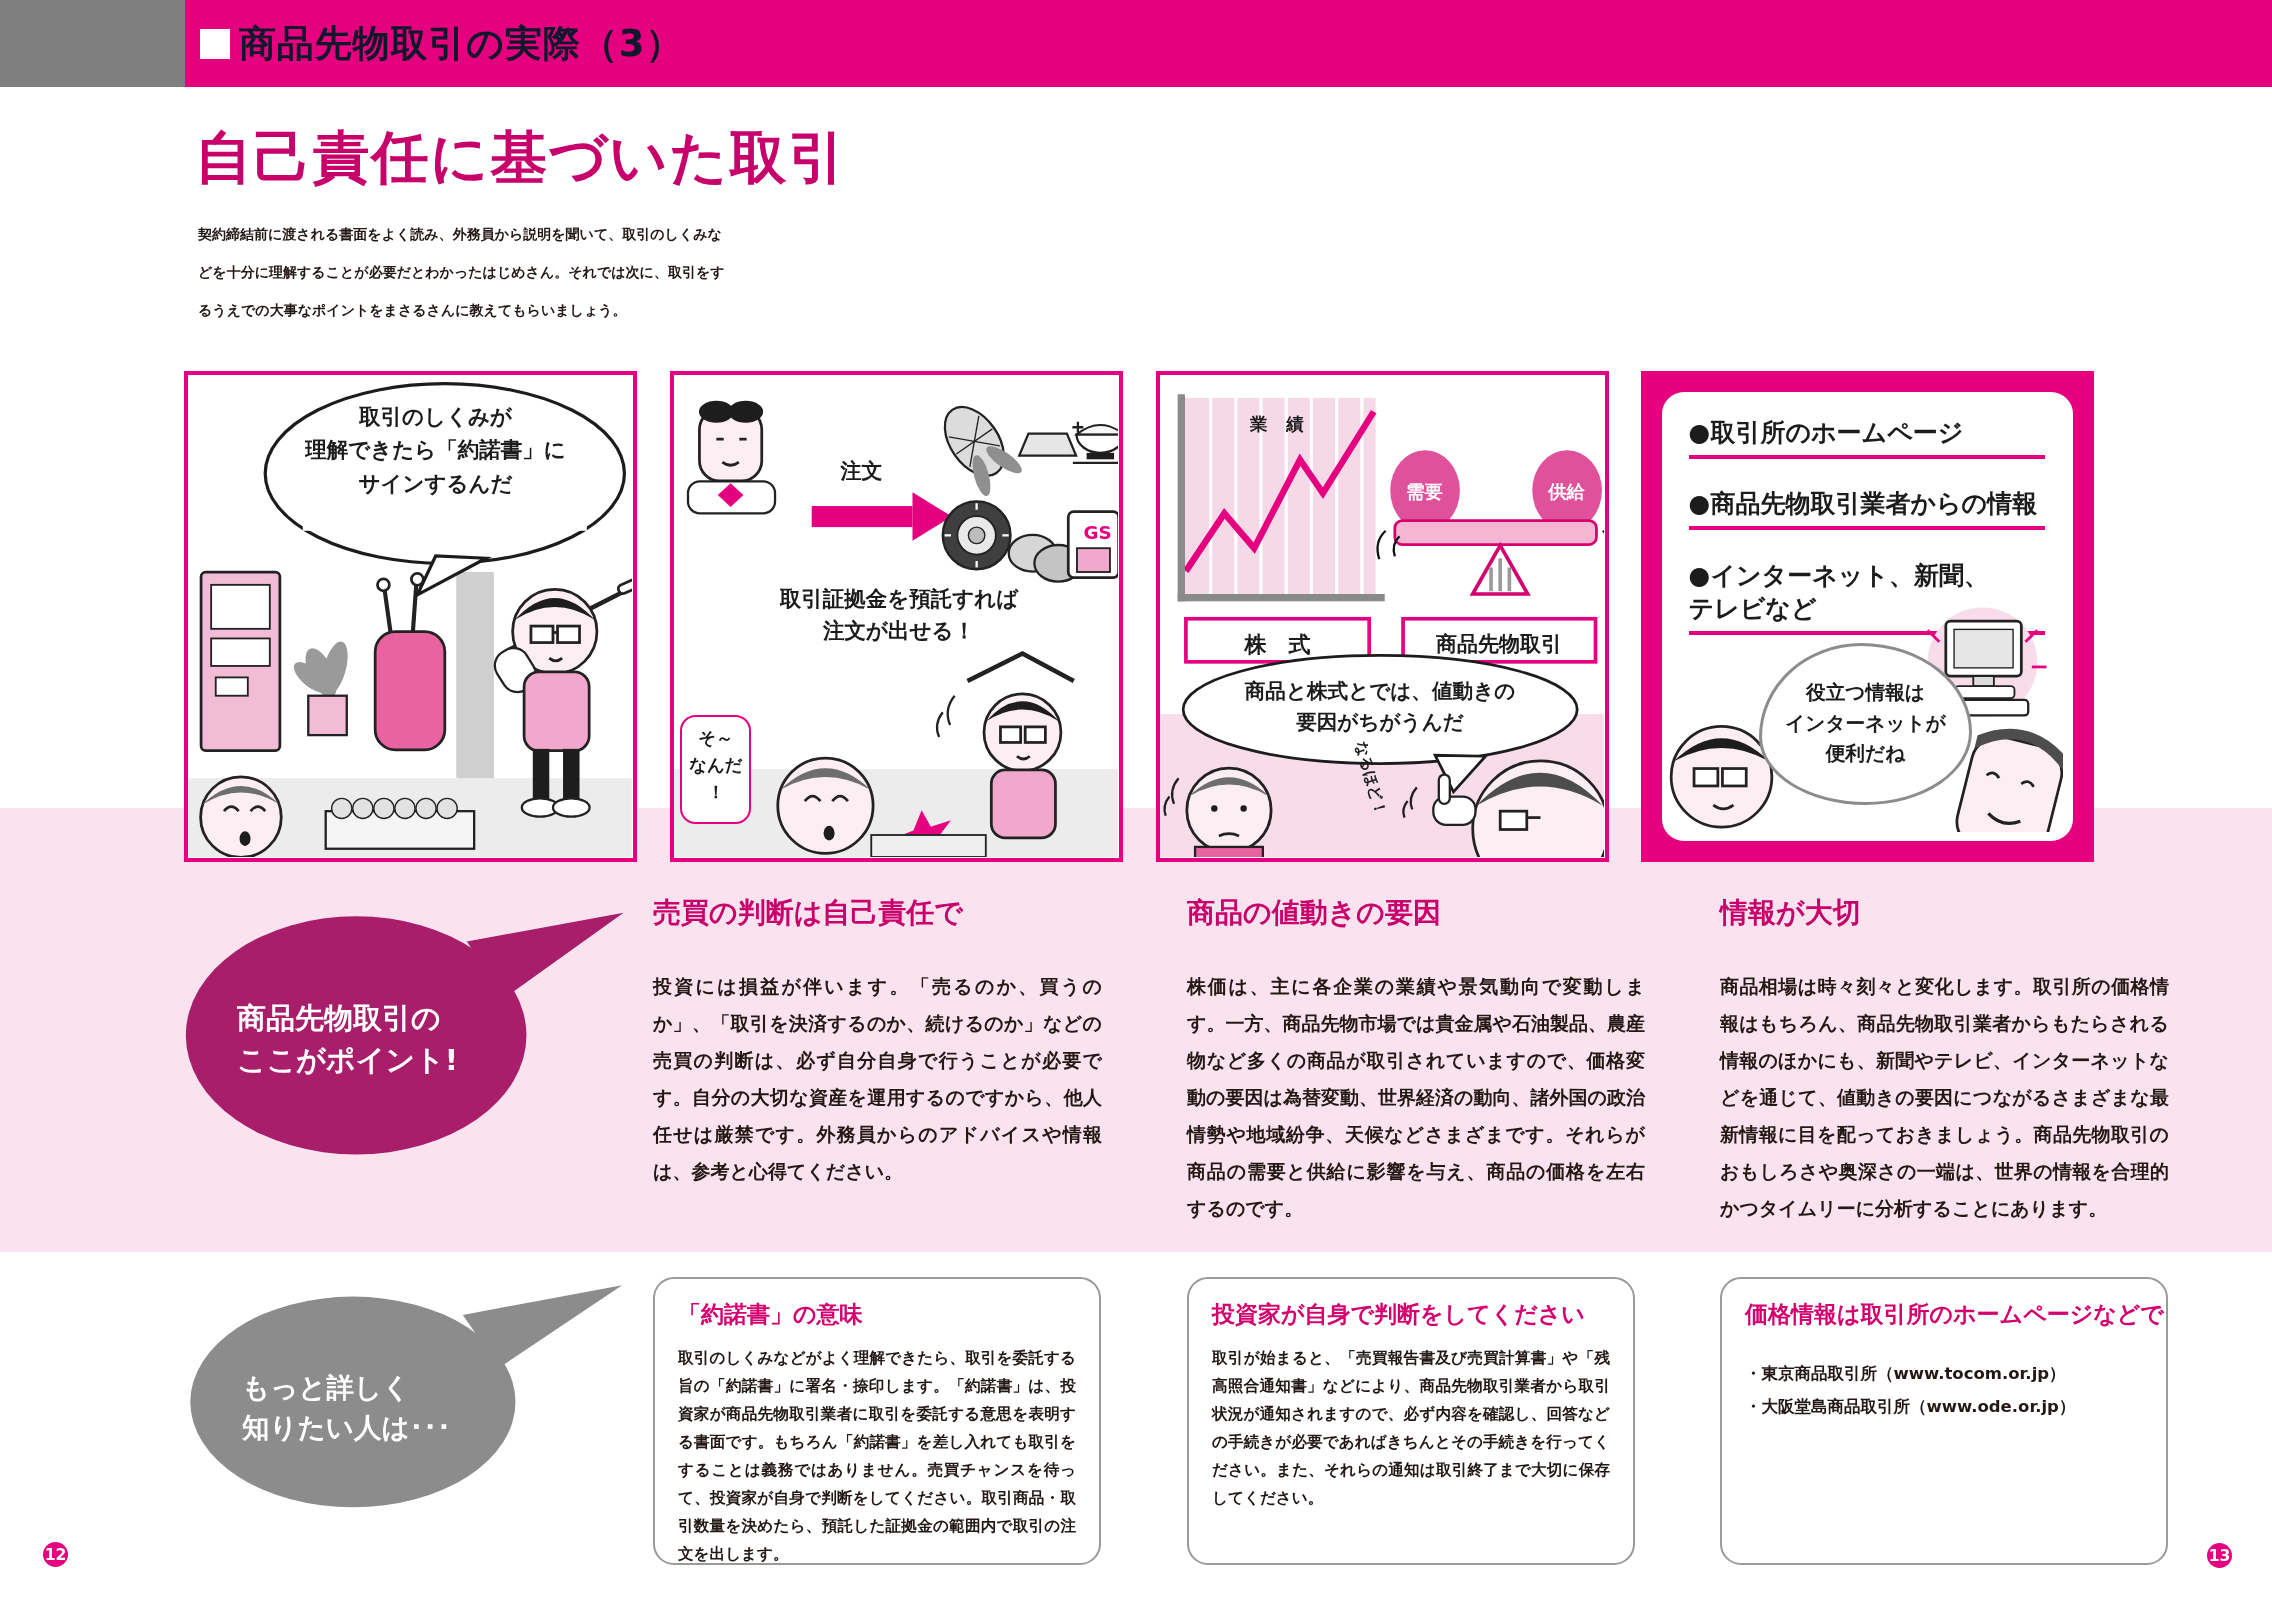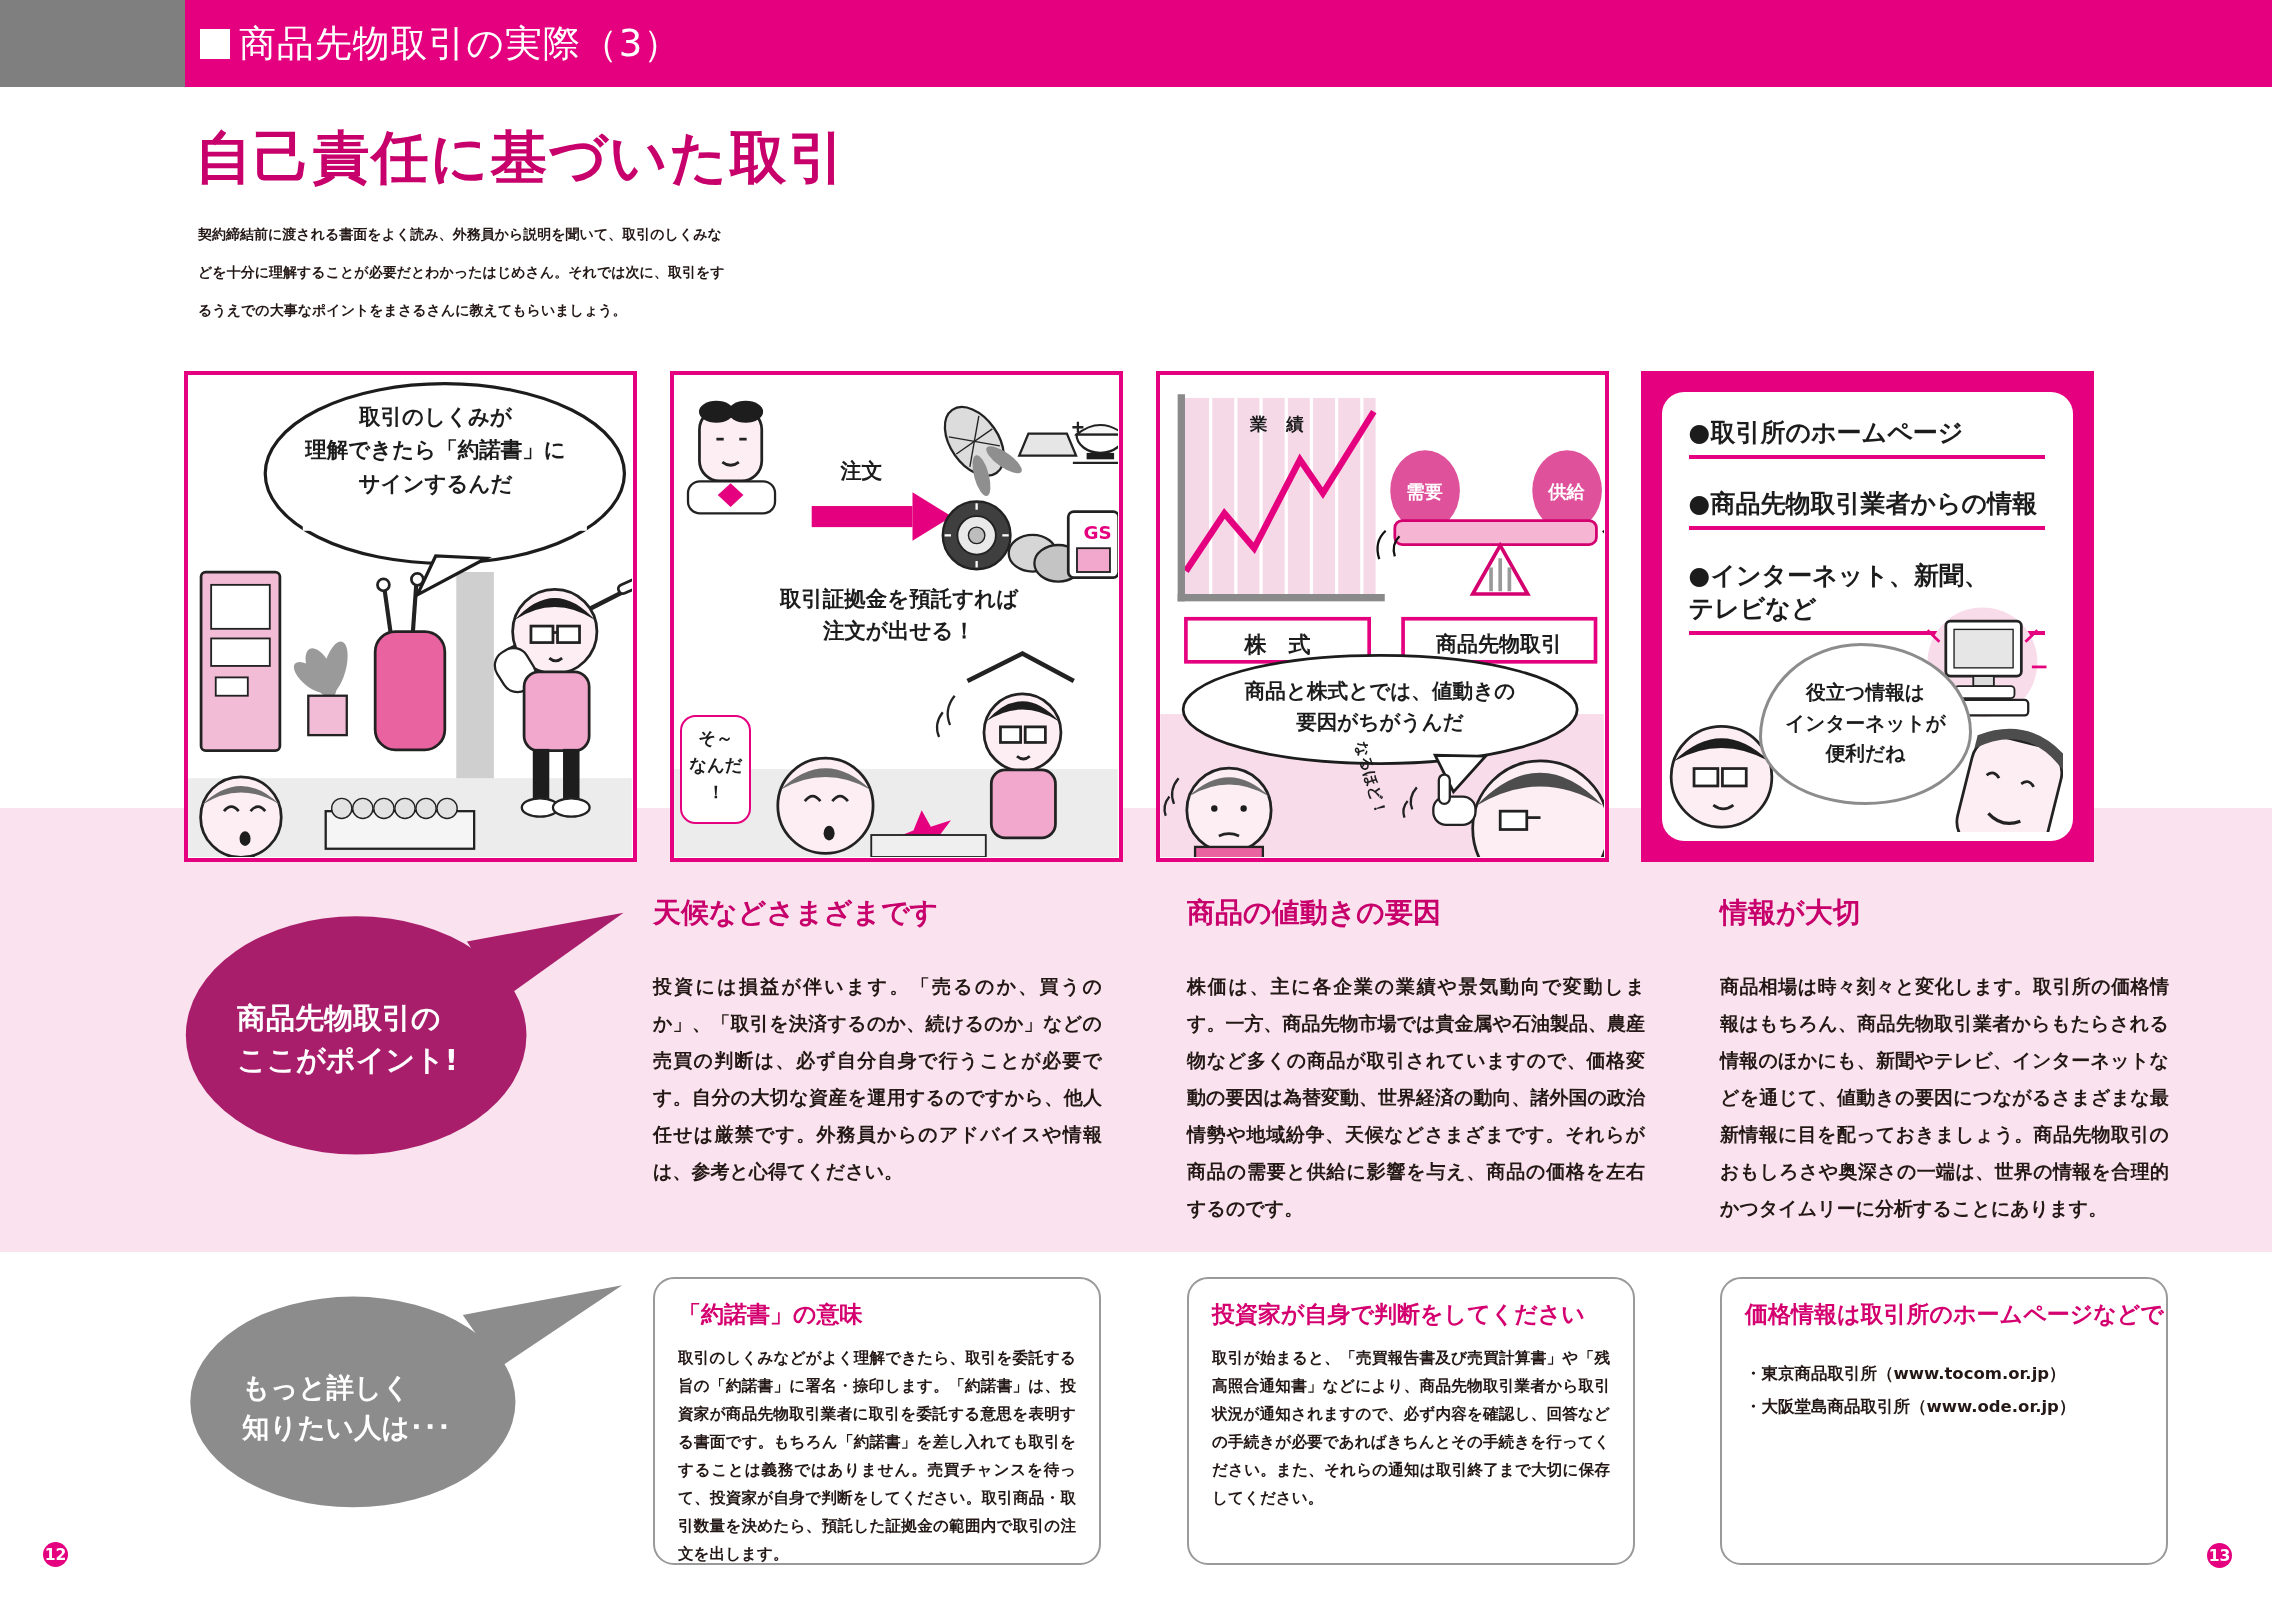--- a/index.html
+++ b/index.html
@@ -3,21 +3,21 @@
 <meta charset="utf-8">
 <style>
   html,body{margin:0;padding:0}
   #root{position:relative;width:2273px;height:1623px;background:#fff;overflow:hidden;
         font-family:"DejaVu Sans","Liberation Sans",sans-serif;color:#231815}
   .abs{position:absolute}
   
   .hdr-gray{left:0;top:0;width:185px;height:87px;background:#7f7f7f}
   .hdr-band{left:185px;top:0;width:2088px;height:87px;background:#e4007f;display:flex;align-items:center;gap:9.2px;padding-left:14.7px;box-sizing:border-box}
   .hdr-sq{width:30px;height:30px;background:#fff;flex:0 0 auto}
-  .hdr-label{color:#ffffff;font-size:37px;font-weight:normal;letter-spacing:0.9px;white-space:nowrap}
+  .hdr-label{color:#0f172a;font-size:37px;font-weight:bold;letter-spacing:0.9px;white-space:nowrap}
   .title{left:195px;top:120px;font-size:57px;font-weight:bold;color:#c7006b;letter-spacing:1.8px;white-space:nowrap}
   .intro{left:198px;top:215px;font-size:14px;line-height:38px;font-weight:600;white-space:nowrap}
   
   .band{left:0;top:808px;width:2273px;height:444px;background:#fae3ee}
   
   .panel{position:absolute;top:371px;width:453px;height:491px;background:#fff;border:4.6px solid #e4007f;box-sizing:border-box;overflow:hidden}
   .panel svg{position:absolute;left:0;top:0}
   .ptxt{position:absolute;text-align:center;font-weight:bold;color:#1c1c1c}
   .aside-bubble{position:absolute;background:#fff;border:2.7px solid #e4007f;border-radius:15.6px;text-align:center;font-weight:bold;color:#1c1c1c}
   .p4{background:#e4007f;border:none}
@@ -336,21 +336,21 @@
       <polygon points="600,100 948,35 680,215" fill="#8c8c8c"></polygon>
       <ellipse cx="360" cy="290" rx="355" ry="230" fill="#8c8c8c"></ellipse>
     </svg>
     <div class="bubble-text" style="left:54px;top:99px;font-size:27.5px">
       <div>もっと詳しく</div>
       <div>知りたい人は･･･</div>
     </div>
   </div>
 
   <div class="col" style="left:653px;width:449px">
-    <h3>天候などさまざまです</h3>
+    <h3>売買の判断は自己責任で</h3>
     <p>投資には損益が伴います。「売るのか、買うのか」、「取引を決済するのか、続けるのか」などの売買の判断は、必ず自分自身で行うことが必要です。自分の大切な資産を運用するのですから、他人任せは厳禁です。外務員からのアドバイスや情報は、参考と心得てください。</p>
   </div>
   <div class="col" style="left:1187px;width:458px">
     <h3>商品の値動きの要因</h3>
     <p>株価は、主に各企業の業績や景気動向で変動します。一方、商品先物市場では貴金属や石油製品、農産物など多くの商品が取引されていますので、価格変動の要因は為替変動、世界経済の動向、諸外国の政治情勢や地域紛争、天候などさまざまです。それらが商品の需要と供給に影響を与え、商品の価格を左右するのです。</p>
   </div>
   <div class="col" style="left:1720px;width:449px">
     <h3>情報が大切</h3>
     <p>商品相場は時々刻々と変化します。取引所の価格情報はもちろん、商品先物取引業者からもたらされる情報のほかにも、新聞やテレビ、インターネットなどを通じて、値動きの要因につながるさまざまな最新情報に目を配っておきましょう。商品先物取引のおもしろさや奥深さの一端は、世界の情報を合理的かつタイムリーに分析することにあります。</p>
   </div>

